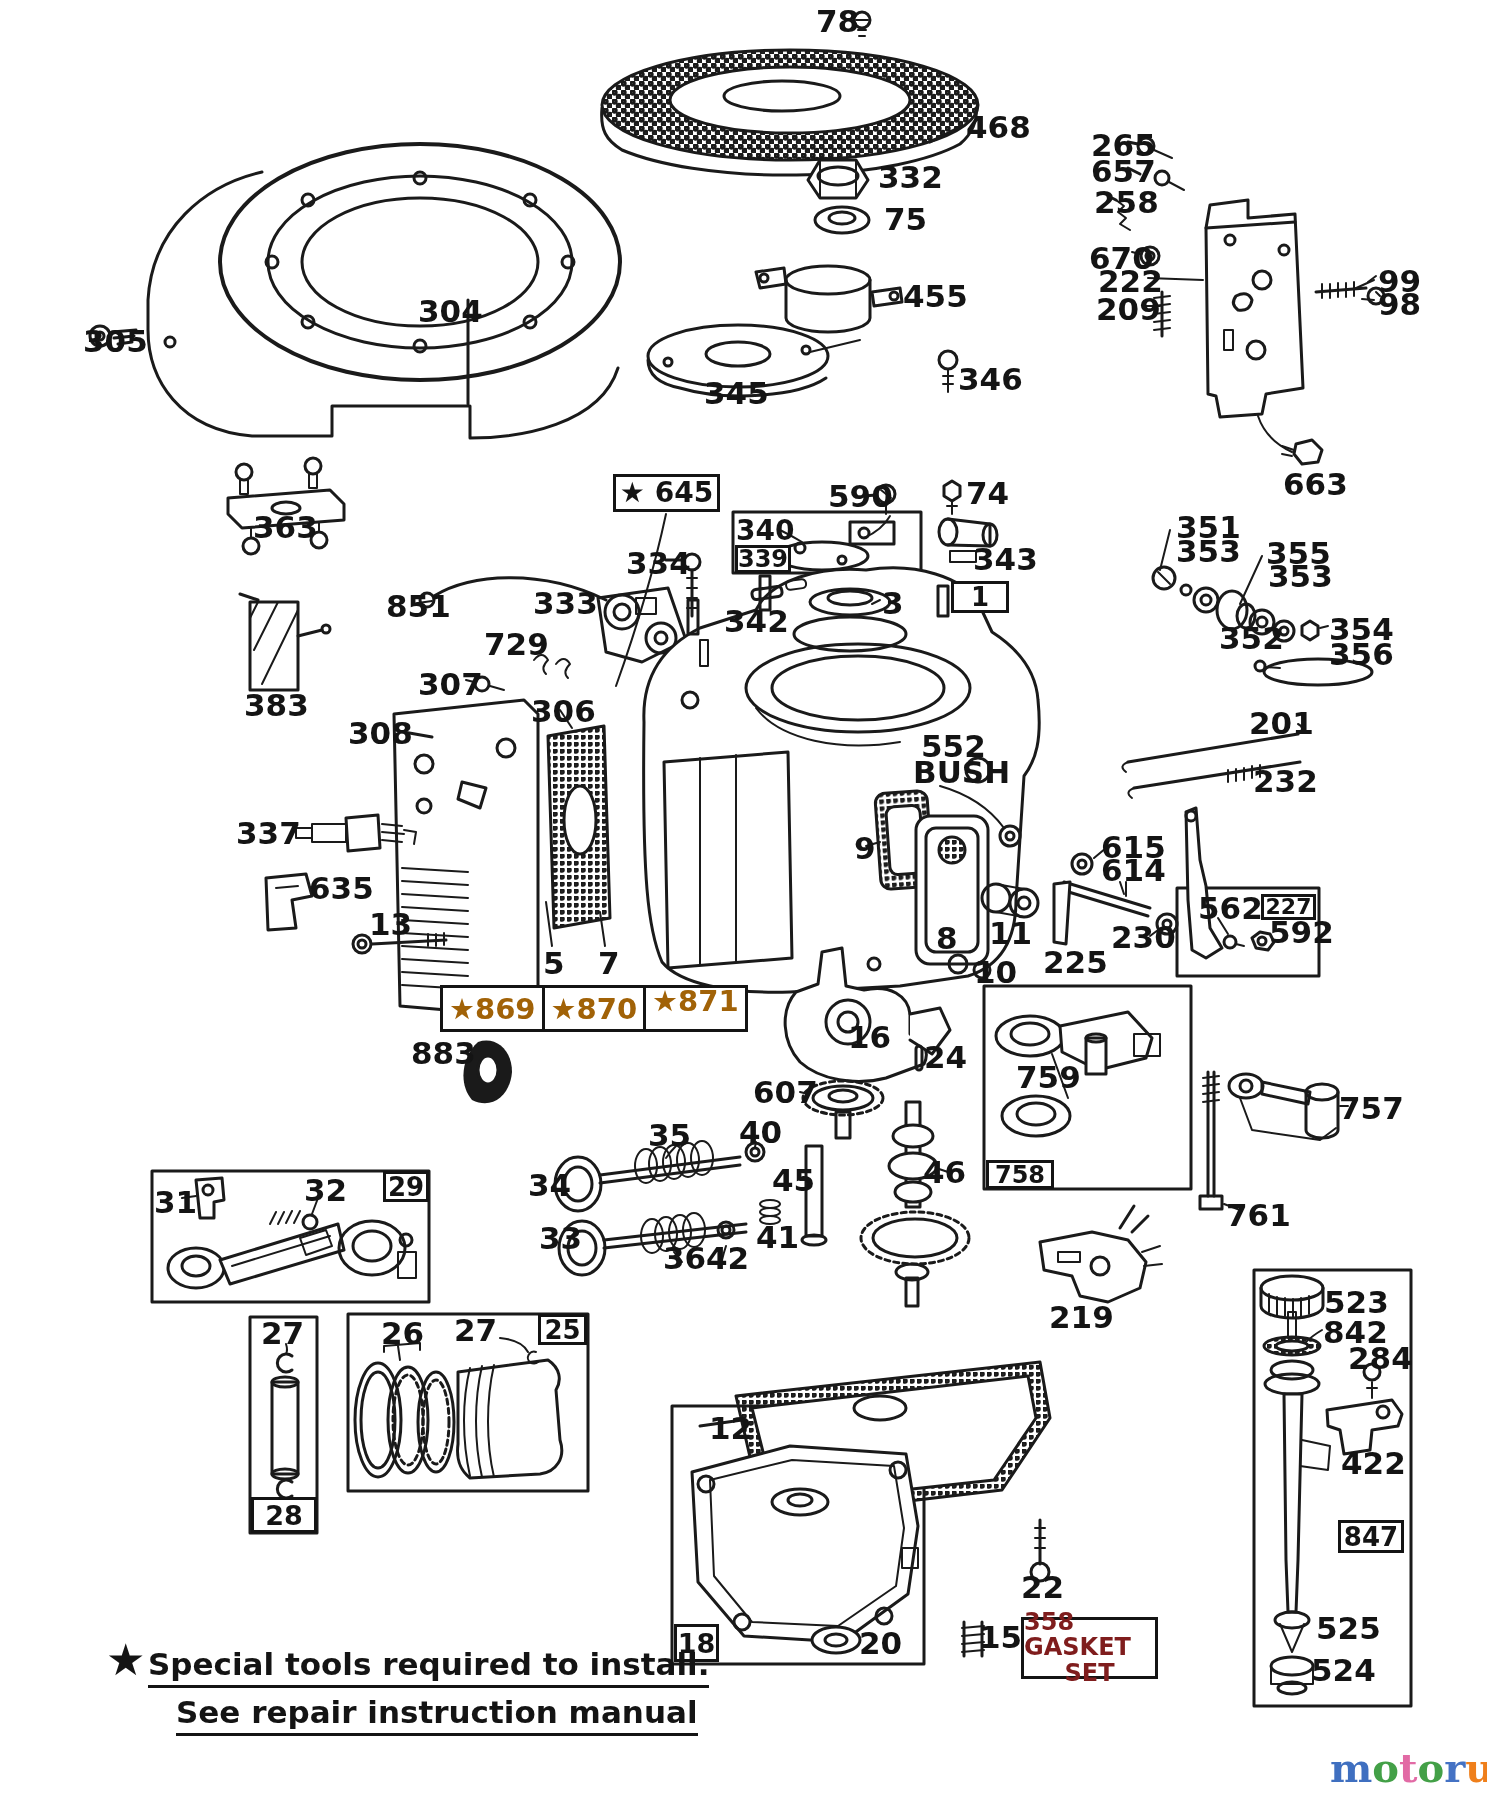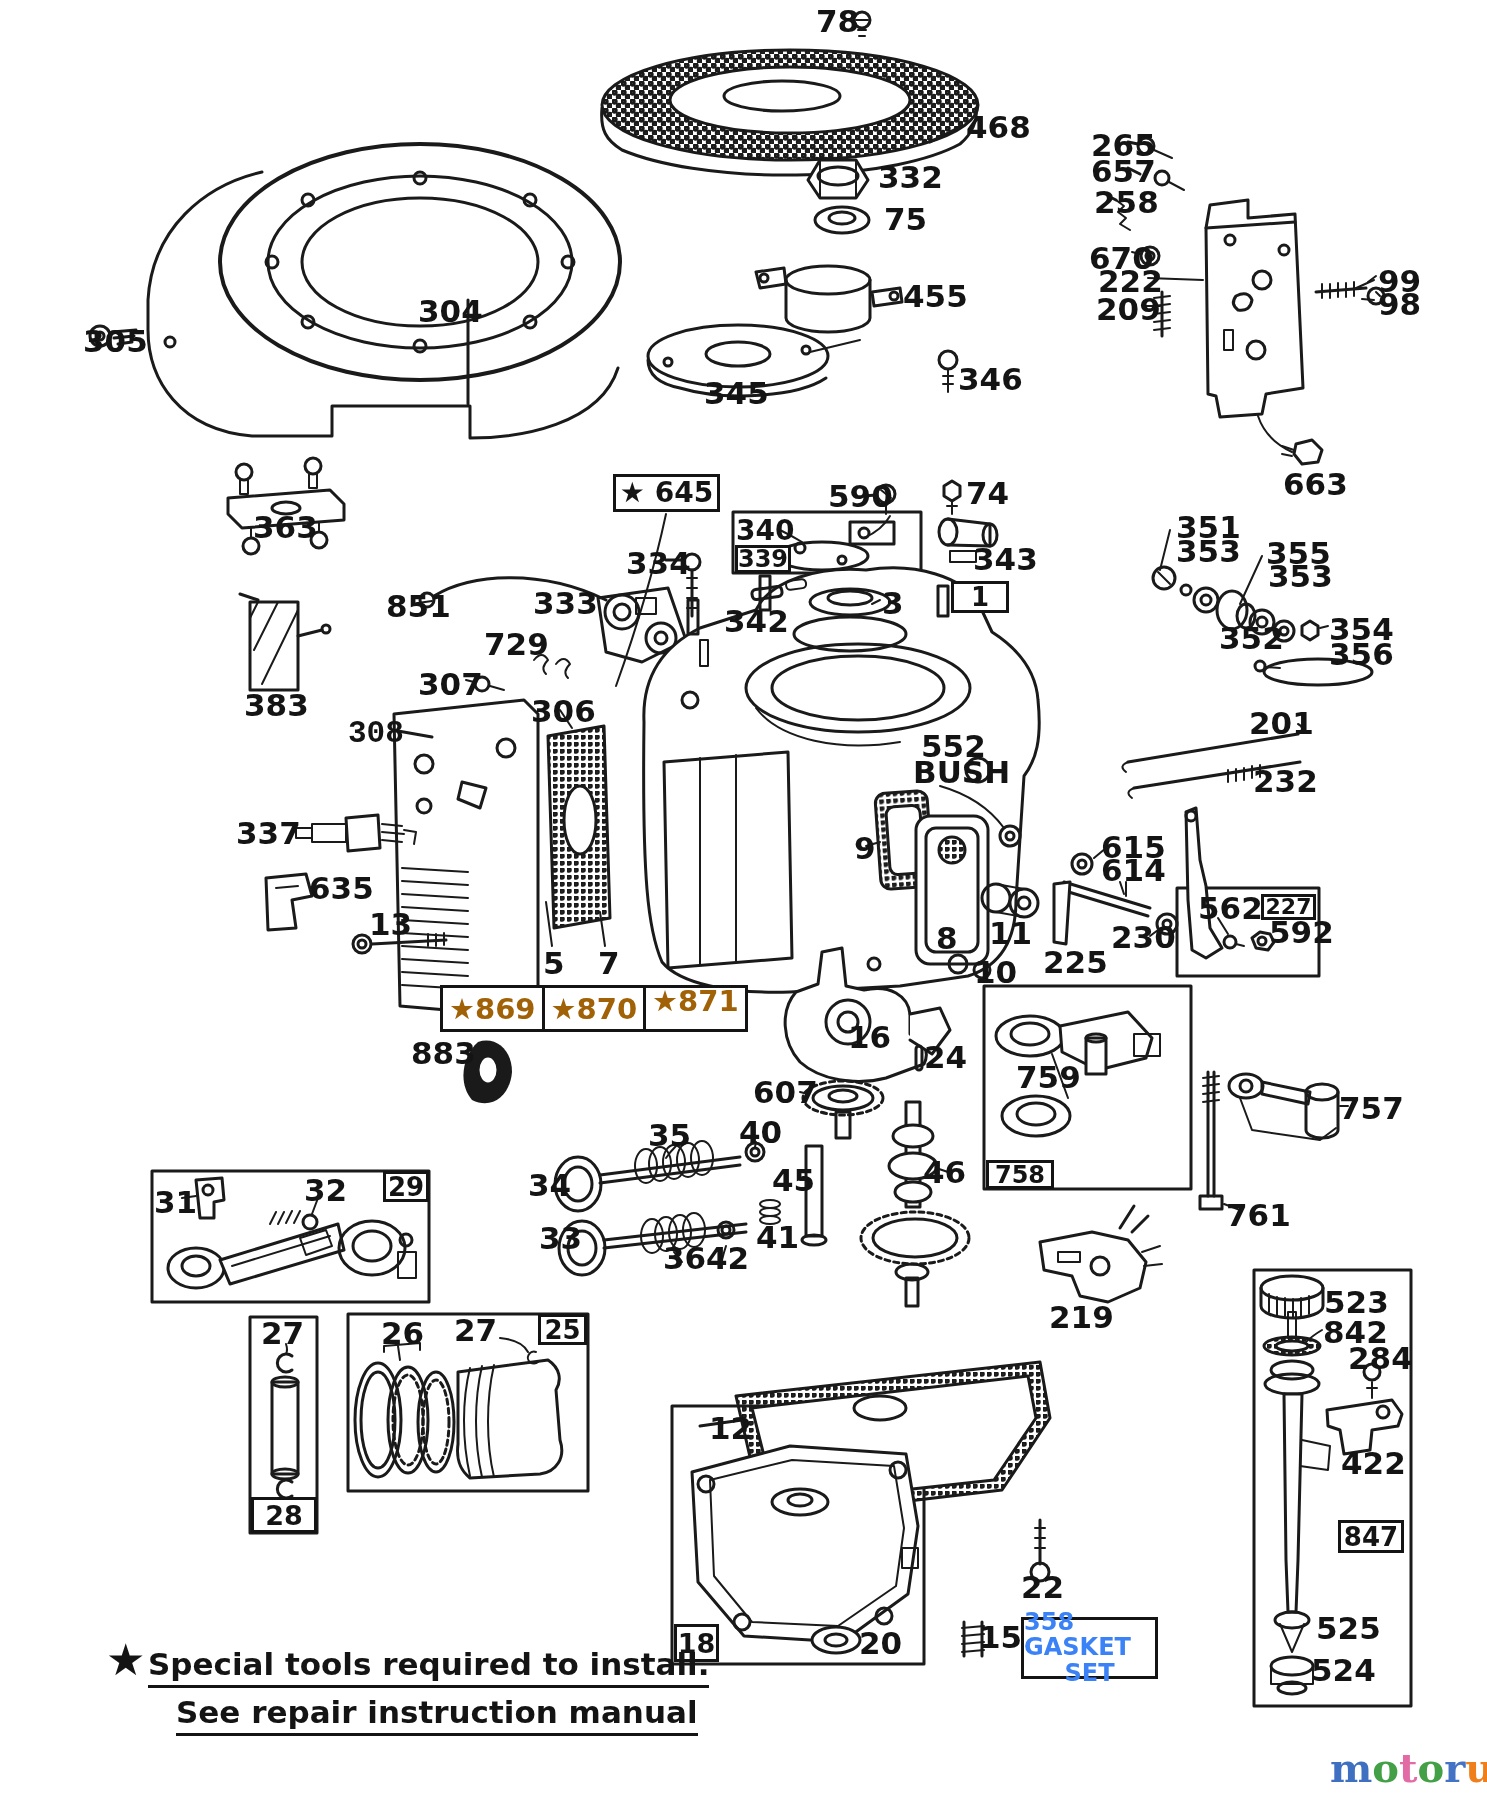--- a/index.html
+++ b/index.html
@@ -18,21 +18,21 @@
   #labels-layer{position:absolute;left:0;top:0;width:100%;height:100%;}
   .lbl{position:absolute;font-weight:bold;color:#141414;line-height:1;white-space:nowrap;}
   .boxed{border:3px solid #141414;display:flex;align-items:center;justify-content:center;
          box-sizing:border-box;background:#ffffff;}
   .cellrow{position:absolute;display:flex;border:3px solid #141414;background:#ffffff;box-sizing:border-box;}
   .cell{display:flex;align-items:center;justify-content:center;border-right:3px solid #141414;
         box-sizing:border-box;padding:0 6px;font-weight:bold;color:#a16207;font-size:29px;}
   .cell:last-child{border-right:none;}
   .gasketbox{position:absolute;border:3px solid #141414;box-sizing:border-box;background:#fff;
              display:flex;flex-direction:column;align-items:center;justify-content:center;
-             font-weight:bold;color:#3b82f6;font-size:24px;line-height:1.05;}
+             font-weight:bold;color:#7f1d1d;font-size:24px;line-height:1.05;}
   .footer-star{position:absolute;left:106px;top:1634px;font-size:44px;color:#141414;}
   .footer-line{position:absolute;font-weight:bold;font-size:31px;color:#141414;
                border-bottom:3px solid #141414;padding-bottom:3px;white-space:nowrap;}
   #footer-line1{left:148px;top:1646px;}
   #footer-line2{left:176px;top:1694px;}
   .logo{position:absolute;left:1330px;top:1744px;display:flex;align-items:baseline;
         font-family:"DejaVu Serif",serif;font-weight:bold;}
   .logo .lg{font-size:40px;}
 </style>
 </head>
@@ -675,21 +675,21 @@
       <div class="lbl" style="left: 966px; top: 478px; font-size: 31px;">74</div>
       <div class="lbl" style="left: 736px; top: 517px; font-size: 28px;">340</div>
       <div class="lbl" style="left: 973px; top: 544px; font-size: 31px;">343</div>
       <div class="lbl" style="left: 626px; top: 548px; font-size: 31px;">334</div>
       <div class="lbl" style="left: 386px; top: 591px; font-size: 31px;">851</div>
       <div class="lbl" style="left: 533px; top: 588px; font-size: 31px;">333</div>
       <div class="lbl" style="left: 724px; top: 606px; font-size: 31px;">342</div>
       <div class="lbl" style="left: 484px; top: 629px; font-size: 31px;">729</div>
       <div class="lbl" style="left: 418px; top: 669px; font-size: 31px;">307</div>
       <div class="lbl" style="left: 531px; top: 696px; font-size: 31px;">306</div>
-      <div class="lbl" style="left: 348px; top: 718px; font-size: 31px; font-family: Liberation Mono, monospace;">308</div>
+      <div class="lbl" style="left: 348px; top: 718px; font-size: 31px;">308</div>
       <div class="lbl" style="left: 882px; top: 588px; font-size: 31px;">3</div>
       <div class="lbl" style="left: 236px; top: 818px; font-size: 31px;">337</div>
       <div class="lbl" style="left: 309px; top: 873px; font-size: 31px;">635</div>
       <div class="lbl" style="left: 369px; top: 909px; font-size: 31px;">13</div>
       <div class="lbl" style="left: 543px; top: 948px; font-size: 31px;">5</div>
       <div class="lbl" style="left: 598px; top: 948px; font-size: 31px;">7</div>
       <div class="lbl" style="left: 921px; top: 731px; font-size: 31px;">552</div>
       <div class="lbl" style="left: 913px; top: 757px; font-size: 31px;">BUSH</div>
       <div class="lbl" style="left: 1249px; top: 708px; font-size: 31px;">201</div>
       <div class="lbl" style="left: 1253px; top: 766px; font-size: 31px;">232</div>

